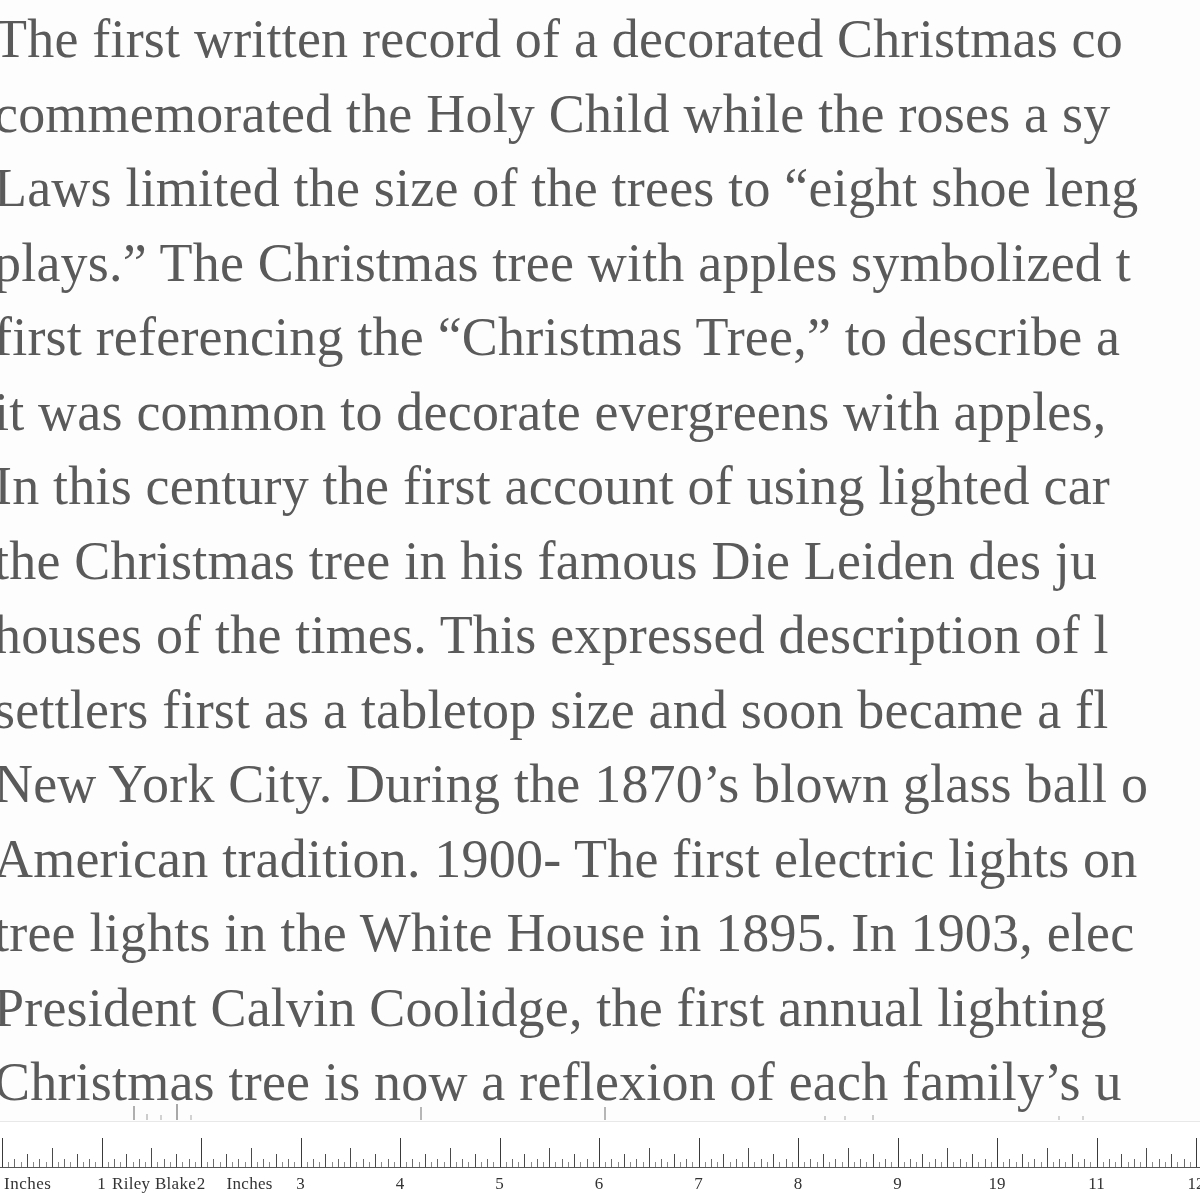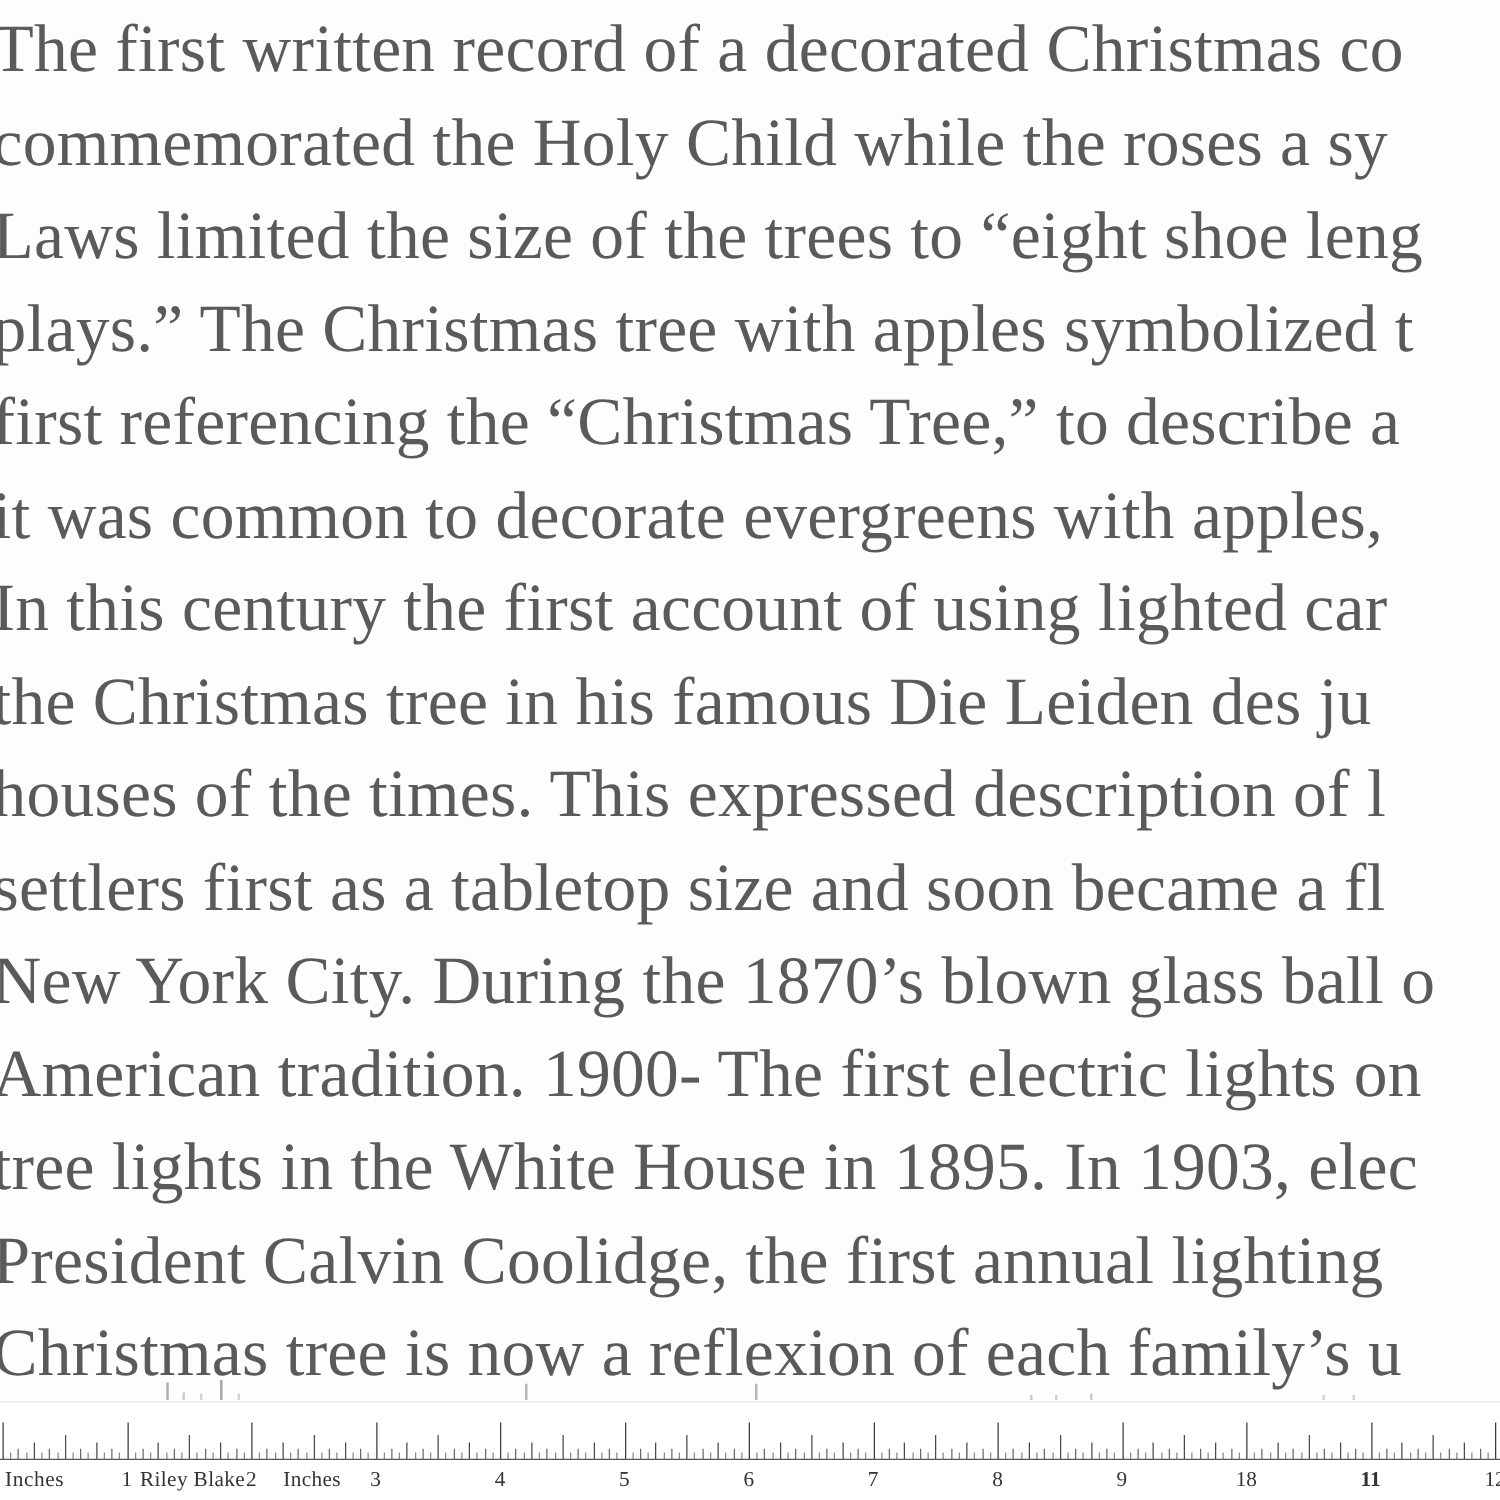--- a/index.html
+++ b/index.html
@@ -360,22 +360,22 @@
       <span class="rlabel inches">Inches</span>
     <span class="rlabel" style="left: 101.5px;">1</span>
         <span class="rlabel" style="left: 201px;">2</span>
         <span class="rlabel" style="left: 300.5px;">3</span>
         <span class="rlabel" style="left: 400px;">4</span>
         <span class="rlabel" style="left: 499.5px;">5</span>
         <span class="rlabel" style="left: 599px;">6</span>
         <span class="rlabel" style="left: 698.5px;">7</span>
         <span class="rlabel" style="left: 798px;">8</span>
         <span class="rlabel" style="left: 897.5px;">9</span>
-        <span class="rlabel" style="left: 997px;">18</span>
-        <span class="rlabel" style="left: 1096.5px; font-weight: bold;">11</span>
+        <span class="rlabel" style="left: 997px;">19</span>
+        <span class="rlabel" style="left: 1096.5px;">11</span>
         <span class="rlabel" style="left: 1196px;">12</span>
       </div>
     <div class="brand">
       <span>Riley Blake</span>
       <span class="b2">Inches</span>
     </div>
   </div>
 
 </div>
 

